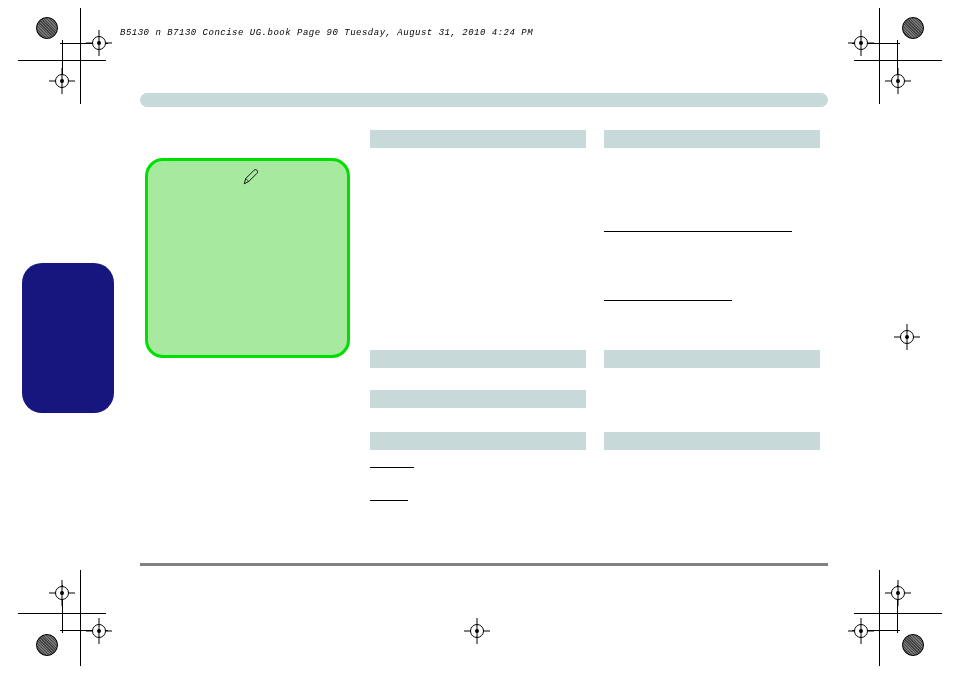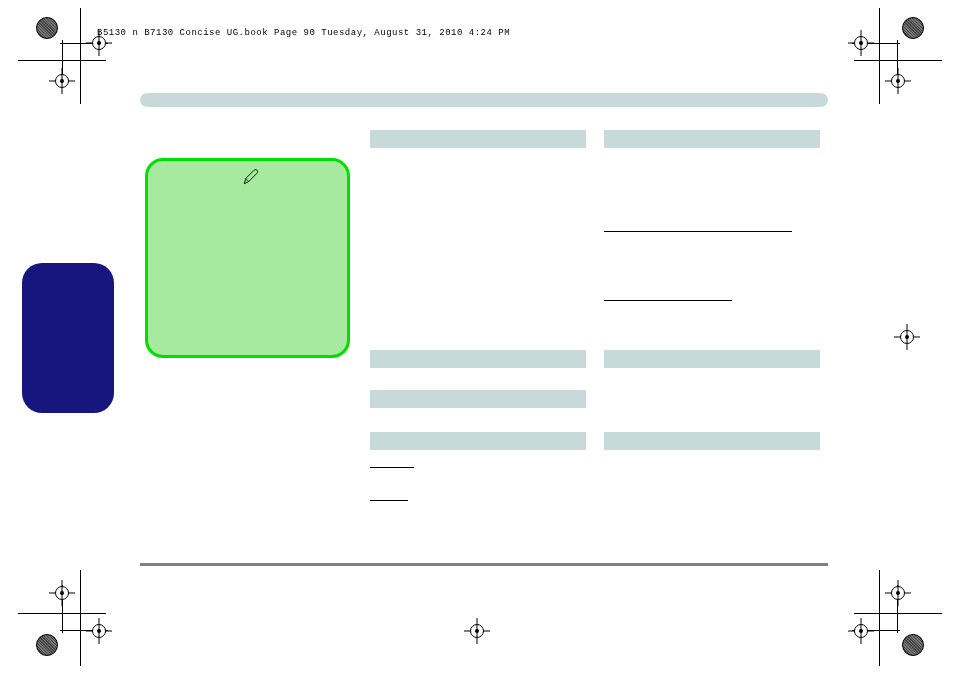--- a/index.html
+++ b/index.html
@@ -2,23 +2,24 @@
 <html><head>
 <meta charset="utf-8">
 <style>
   * { margin: 0; padding: 0; box-sizing: border-box; }
   body {
     width: 954px; height: 673px;
     background: #fff; position: relative;
     font-family: sans-serif;
   }
   .header-text {
-    position: absolute; top: 28px; left: 97px;
+    position: absolute; top: 28px; left: 120px;
     font-size: 9px; color: #000; letter-spacing: 0.5px;
     font-family: 'Courier New', monospace;
+    font-style: italic;
   }
   .reg-mark {
     position: absolute; width: 18px; height: 18px;
   }
   .reg-mark::before {
     content: ''; position: absolute;
     width: 26px; height: 1px; background: #000;
     top: 50%; left: 50%; transform: translate(-50%,-50%);
   }
   .reg-mark::after {

